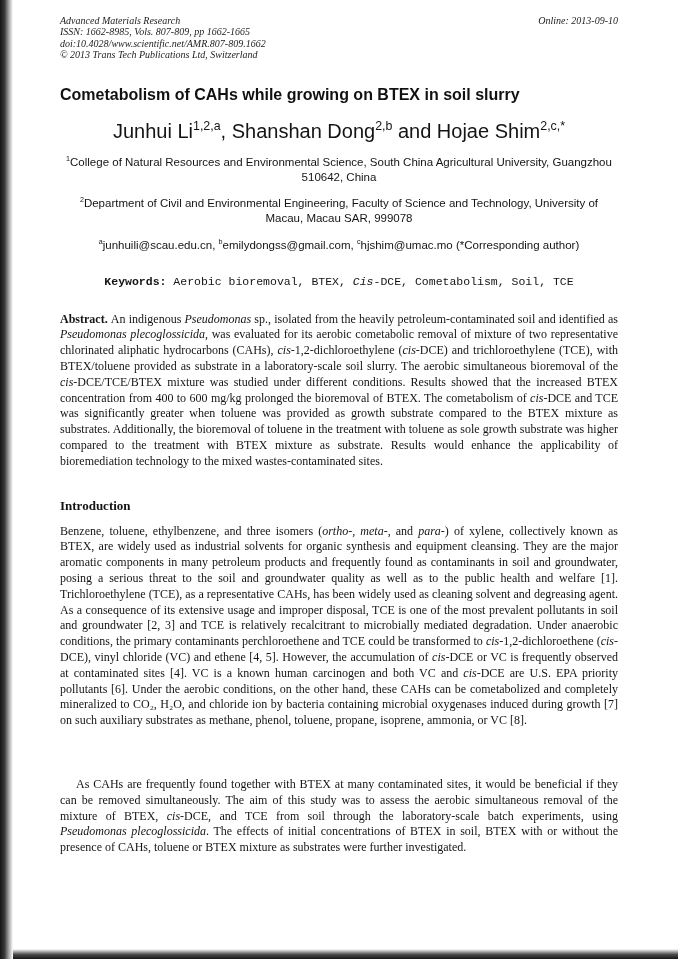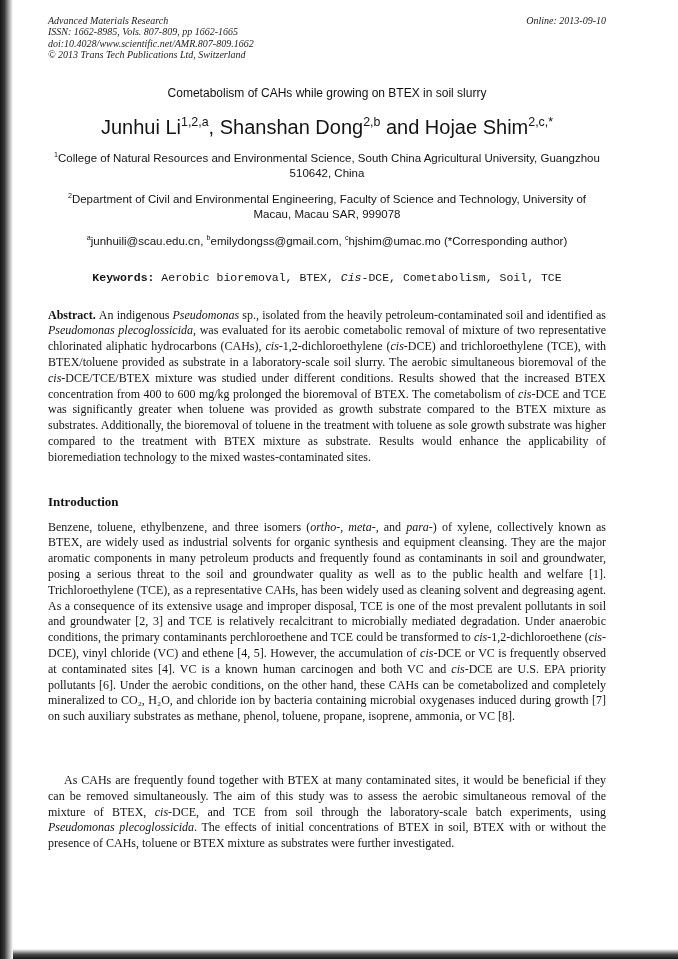--- a/index.html
+++ b/index.html
@@ -17,39 +17,38 @@
     background: linear-gradient(to right, #141414 0%, #3a3a3a 35%, #9a9a9a 65%, #ffffff 100%);
     z-index: 2;
   }
   .scan-edge-bottom {
     position: absolute; left: 0; bottom: 0; width: 100%; height: 10px;
     background: linear-gradient(to top, #161616 0%, #4a4a4a 45%, #ffffff 100%);
     z-index: 1;
   }
   .content {
     position: absolute;
-    left: 48px; top: 15px;
+    left: 60px; top: 15px;
     width: 558px;
   }
   .journal-header {
     display: flex;
     justify-content: space-between;
     align-items: flex-start;
     font-family: "Liberation Serif", serif;
     font-style: italic;
     font-size: 10px;
     line-height: 11.3px;
     color: #1c1c1c;
   }
   .paper-title {
     margin: 26px 0 0 0;
-    text-align: center;
     font-family: "Liberation Sans", sans-serif;
-    font-size: 12px;
-    font-weight: normal;
+    font-size: 16px;
+    font-weight: bold;
     color: #111;
   }
   .authors {
     margin-top: 16px;
     text-align: center;
     font-family: "Liberation Sans", sans-serif;
     font-size: 20px;
   }
   .affiliation, .emails {
     text-align: center;

